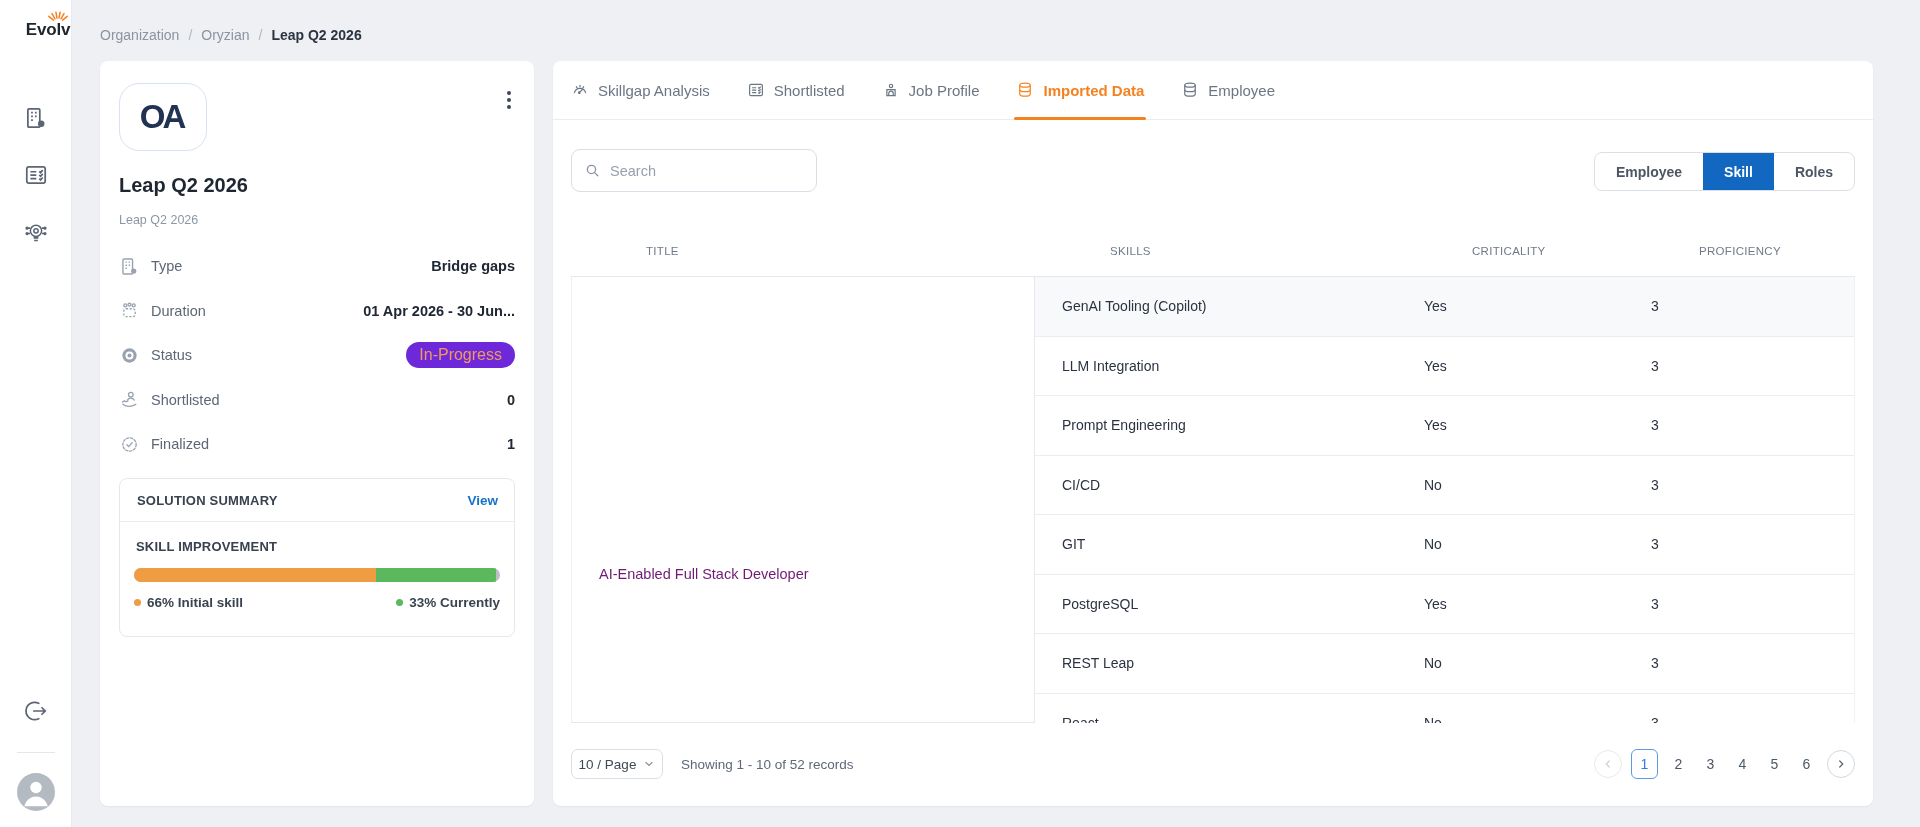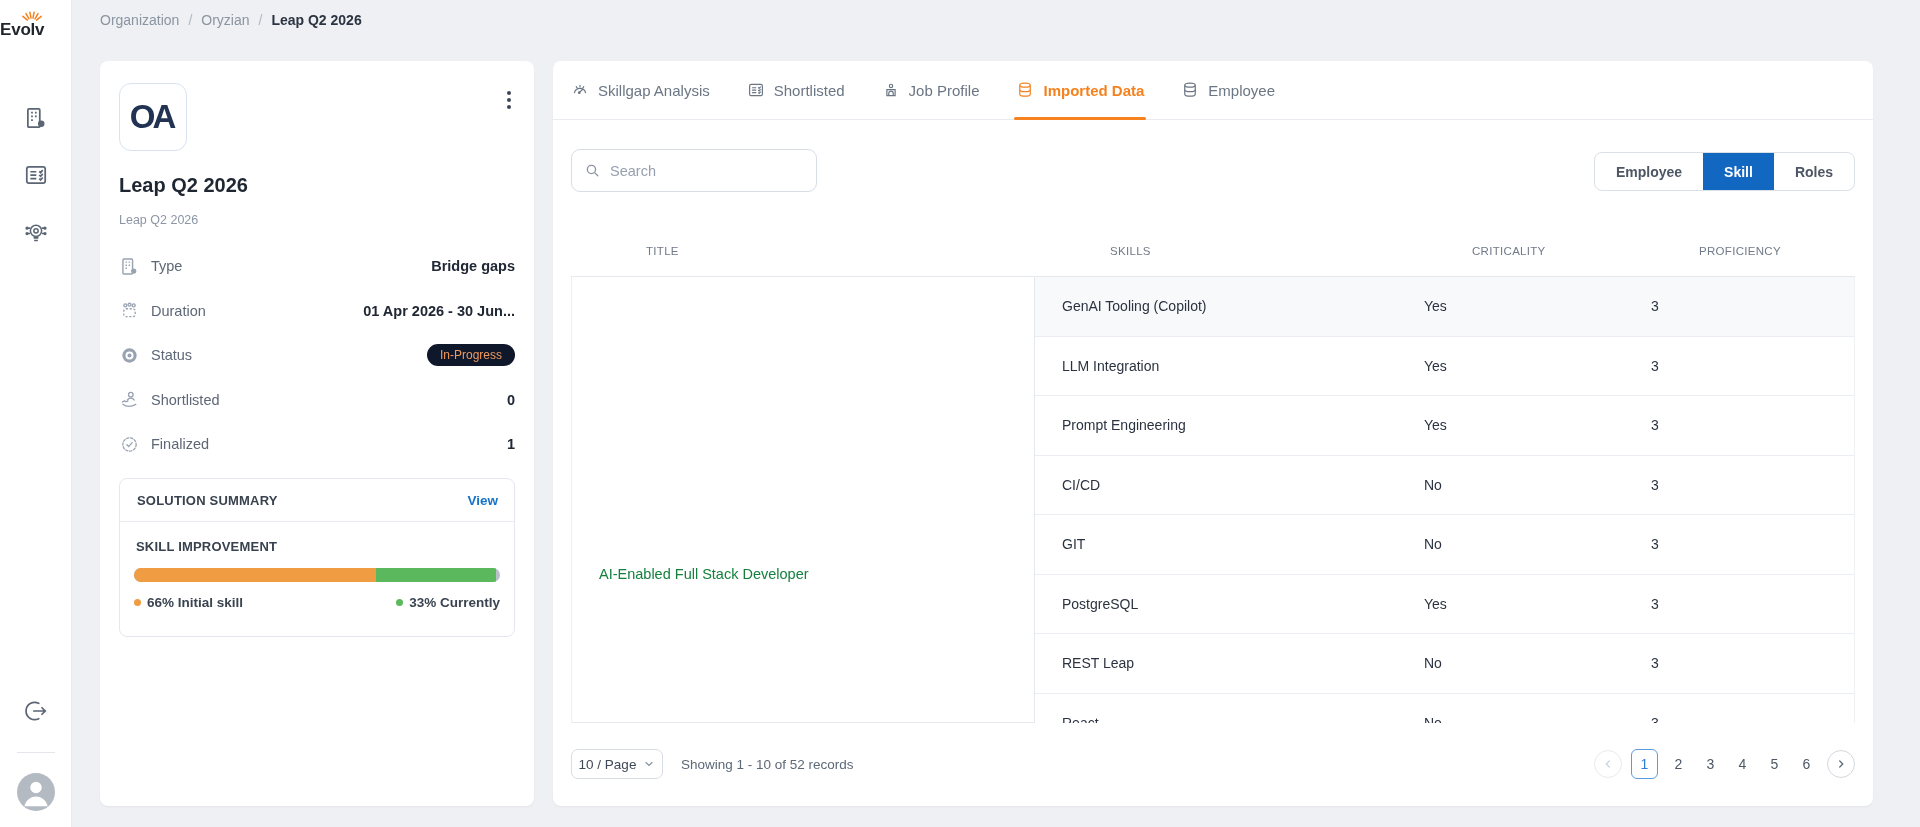--- a/index.html
+++ b/index.html
@@ -7,50 +7,50 @@
   body {
     position:relative;
     background:#eef0f4;
     font-family:"Liberation Sans", sans-serif;
     color:#2b3340;
   }
   svg { display:block; }
 
   
   .sidebar { position:absolute; left:0; top:0; width:72px; height:827px; background:#fff; border-right:1px solid #e7eaef; z-index:5; }
-  .logo { position:absolute; top:20px; left:0; width:72px; text-align:left; }
+  .logo { position:absolute; top:20px; left:12px; width:72px; text-align:center; }
   .logo-inner { position:relative; display:inline-block; }
   .logo-text { font-size:17px; font-weight:800; color:#20262e; letter-spacing:-0.2px; }
   .logo-rays { position:absolute; top:-10px; right:-4px; }
   .side-icon { position:absolute; left:23px; width:26px; height:26px; color:#5b6574; cursor:pointer; }
   .icon-1 { top:105px; } .icon-2 { top:162px; } .icon-3 { top:220px; }
   .side-logout { position:absolute; left:23px; top:698px; width:26px; height:26px; color:#5b6574; cursor:pointer; }
   .side-divider { position:absolute; left:17px; top:752px; width:38px; height:1px; background:#e3e7ec; }
   .side-avatar { position:absolute; left:17px; top:773px; width:38px; height:38px; border-radius:50%; background:#b3bac2; cursor:pointer; overflow:hidden; }
 
   
-  .breadcrumb { position:absolute; left:100px; top:12px; display:flex; gap:9px; font-size:14px; color:#8b94a1; align-items:center; }
+  .breadcrumb { position:absolute; left:100px; top:27px; display:flex; gap:9px; font-size:14px; color:#8b94a1; align-items:center; }
   .breadcrumb .sep { color:#b0b8c2; }
   .breadcrumb .crumb { cursor:pointer; }
   .breadcrumb .current { color:#2b3440; font-weight:700; cursor:default; }
 
   
   .card-left { position:absolute; left:100px; top:61px; width:434px; height:745px; background:#fff; border-radius:8px; box-shadow:0 1px 2px rgba(16,24,40,.05); }
-  .proj-logo { position:absolute; left:19px; top:22px; width:68px; height:68px; border:1px solid #d7e3ef; border-radius:12px; display:flex; align-items:center; justify-content:center; }
+  .proj-logo { position:absolute; left:19px; top:22px; width:88px; height:68px; border:1px solid #d7e3ef; border-radius:20px; display:flex; align-items:center; justify-content:center; }
   .proj-logo-text { font-size:33px; font-weight:800; color:#223252; letter-spacing:-3px; padding-right:3px; }
   .kebab { position:absolute; right:14px; top:28px; width:22px; height:22px; display:flex; flex-direction:column; align-items:center; justify-content:center; gap:3px; cursor:pointer; }
   .kebab i { width:4px; height:4px; border-radius:50%; background:#3e4756; }
   .proj-title { position:absolute; left:19px; top:113px; font-size:20px; font-weight:700; color:#1e2631; }
   .proj-sub { position:absolute; left:19px; top:152px; font-size:12.5px; color:#8d96a4; }
   .fields { position:absolute; left:19px; right:19px; top:183px; }
   .field-row { height:44.5px; display:flex; align-items:center; }
   .f-icon { width:21px; height:21px; color:#99a2b0; margin-right:11px; flex:0 0 auto; }
   .f-label { font-size:14.5px; color:#5d6776; }
   .f-value { margin-left:auto; font-size:14.5px; font-weight:700; color:#212835; }
-  .pill { margin-left:auto; background:#0f172a; color:#f09a5e; font-size:12px; font-weight:400; padding:4px 13px; border-radius:14px; }
+  .pill { margin-left:auto; background:#6d28d9; color:#f09a5e; font-size:16px; font-weight:400; padding:4px 13px; border-radius:14px; }
 
   .summary-box { position:absolute; left:19px; top:417px; width:396px; height:159px; border:1px solid #e4e8ee; border-radius:8px; background:#fff; }
   .sum-head { height:43px; padding:0 16px 0 17px; display:flex; align-items:center; justify-content:space-between; border-bottom:1px solid #e9edf1; }
   .sum-title { font-size:13px; font-weight:700; color:#39424f; letter-spacing:.2px; }
   .view-link { font-size:13.5px; font-weight:700; color:#1673c8; cursor:pointer; }
   .sum-body { padding:0 14px; }
   .imp-title { margin-top:17px; font-size:13px; font-weight:700; color:#39424f; letter-spacing:.2px; padding-left:2px; }
   .bar { margin-top:14px; height:14px; border-radius:7px; background:#b9c0c8; display:flex; overflow:hidden; }
   .bar .seg { height:100%; }
   .legend { margin-top:13px; display:flex; justify-content:space-between; font-size:13.5px; font-weight:700; color:#3a4450; }
@@ -73,21 +73,21 @@
   .segmented { position:absolute; right:18px; top:91px; height:39px; border:1px solid #dbe0e7; border-radius:8px; display:flex; overflow:hidden; background:#fff; }
   .seg { padding:0 21px; display:flex; align-items:center; font-size:14px; font-weight:600; color:#4d5664; cursor:pointer; }
   .seg.active { background:#1267c1; color:#fff;text-align:center; }
 
   .thead { position:absolute; top:164px; left:18px; right:18px; height:52px; border-bottom:1px solid #e5e9ee; }
   .thead span { position:absolute; top:0; line-height:52px; font-size:11.5px; letter-spacing:.3px; color:#707a89;margin-left:48px; }
   .col-title { left:27px; } .col-skills { left:491px; } .col-crit { left:853px; } .col-prof { left:1080px; }
 
   .tbody { position:absolute; top:216px; left:18px; right:18px; height:446px; overflow:hidden; border-right:1px solid #eff1f5; }
   .title-cell { position:absolute; left:0; top:0; width:464px; height:446px; border-left:1px solid #eceff3; border-right:1px solid #e5e9ee; border-bottom:1px solid #e5e9ee; background:#fff; }
-  .title-text { position:absolute; left:27px; top:297px; transform:translateY(-50%); font-size:14.5px; color:#15803d; }
+  .title-text { position:absolute; left:27px; top:297px; transform:translateY(-50%); font-size:14.5px; color:#701a75; }
   .rows { position:absolute; left:464px; right:0; top:0; }
   .row { height:59.5px; border-bottom:1px solid #eaedf1; display:grid; grid-template-columns:389px 227px 1fr; align-items:center; background:#fff; }
   .row:first-child { background:#f8f9fb; }
   .row .cell-skill { padding-left:27px; font-size:14px; color:#2b3340; }
   .row .cell-crit, .row .cell-prof { font-size:14px; color:#2b3340; }
 
   .cfooter { position:absolute; left:18px; right:18px; top:686px; height:34px; display:flex; align-items:center; }
   .pagesize { width:92px; height:30px; border:1px solid #d9dee6; border-radius:7px; display:flex; align-items:center; justify-content:center; gap:7px; font-size:13.5px; font-weight:500; color:#3e4856; cursor:pointer; background:#fff; }
   .pagesize svg { width:12px; height:12px; color:#8a93a1; }
   .cf-summary { margin-left:18px; font-size:13.5px; color:#5d6977; }

